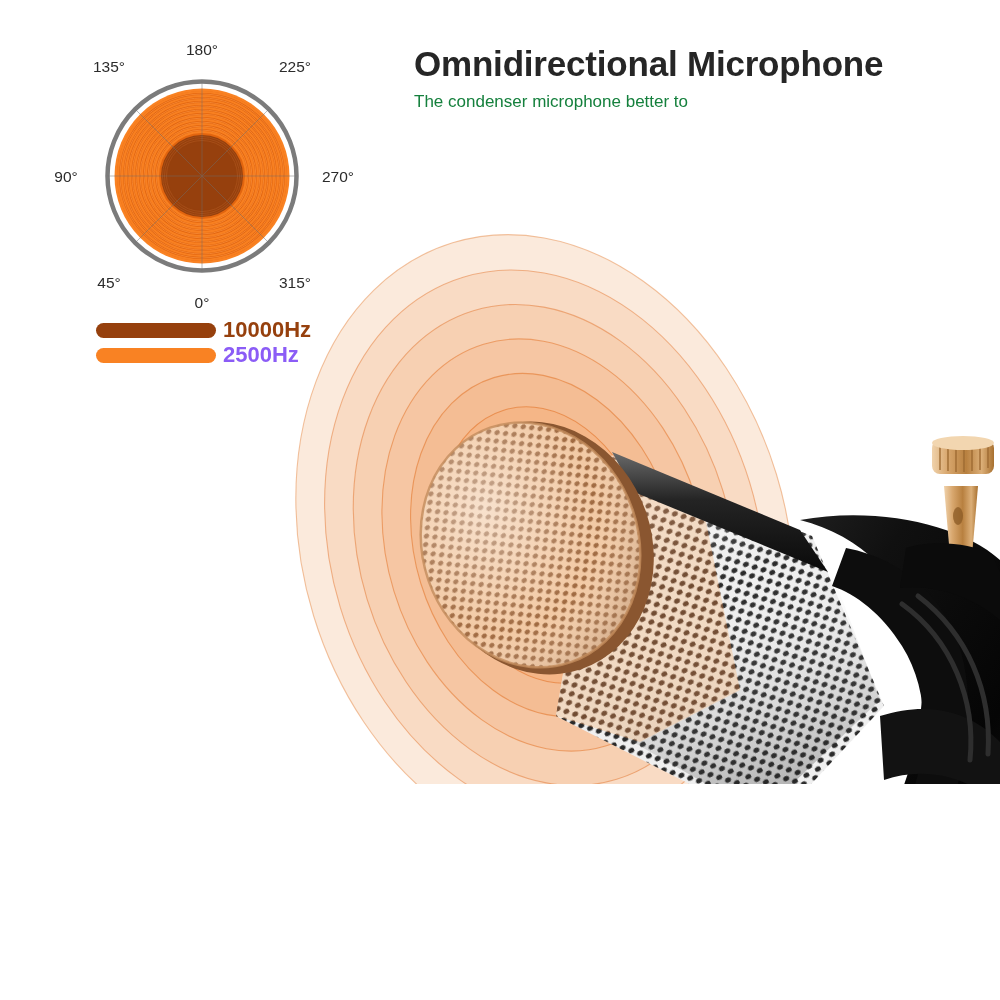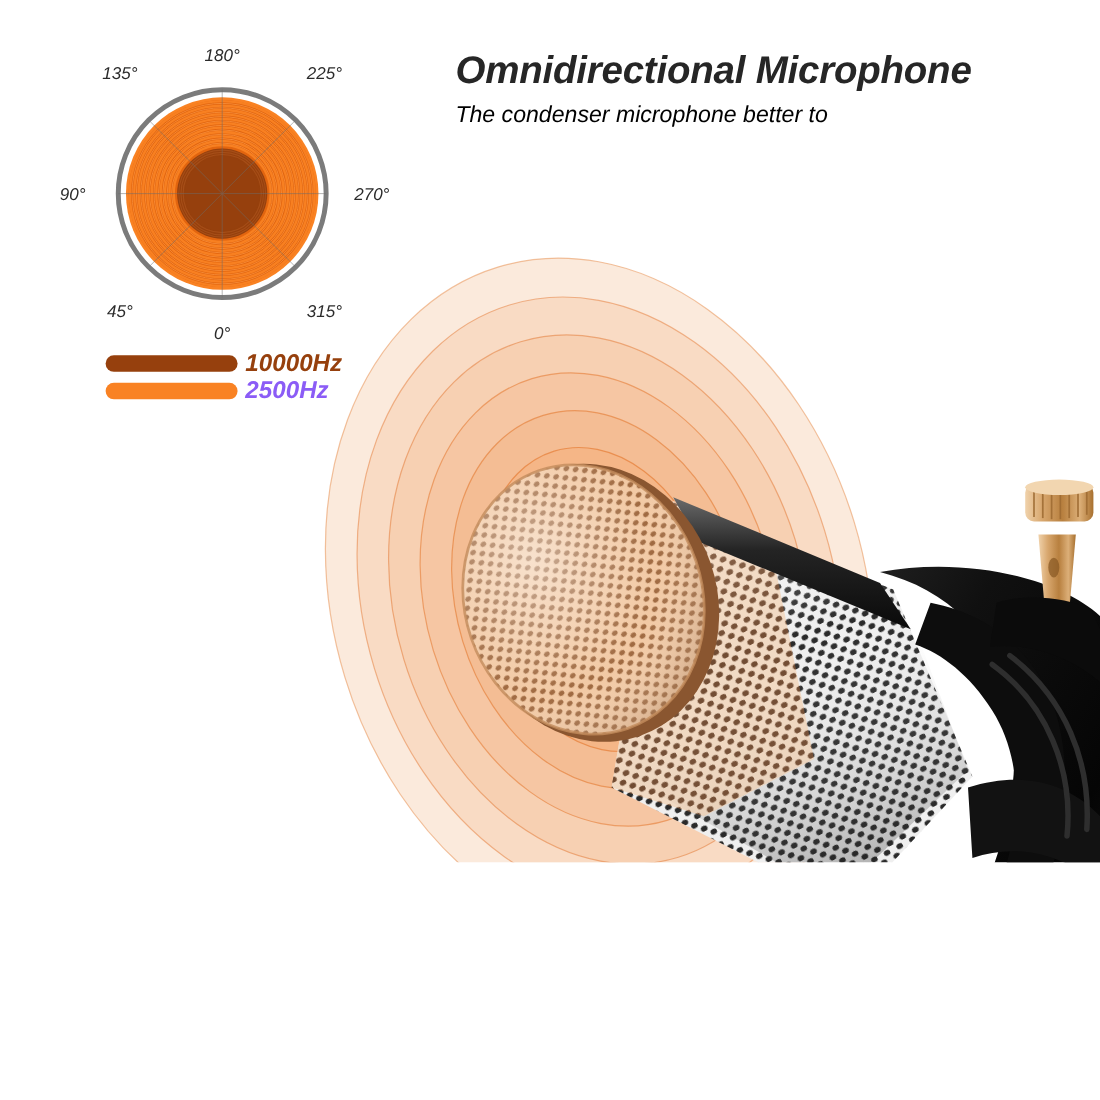--- a/index.html
+++ b/index.html
@@ -7,42 +7,41 @@
     padding: 0;
     background: #ffffff;
   }
   #page {
     position: relative;
     width: 1000px;
     height: 784px;
     background: #ffffff;
     overflow: hidden;
     font-family: "Liberation Sans", sans-serif;
-    font-style: italic;
   }
 
   
   #headline-block {
     position: absolute;
     left: 414px;
     top: 44px;
     width: 560px;
   }
   #headline {
     font-size: 35px;
     font-weight: bold;
     color: #262626;
     letter-spacing: -0.2px;
     line-height: 1.12;
     white-space: nowrap;
   }
   #subline {
     margin-top: 7px;
-    font-size: 21px;
-    color: #000000;
+    font-size: 17px;
+    color: #15803d;
     line-height: 1.47;
     font-weight: normal;
   }
 
   
   #polar-chart {
     position: absolute;
     left: 32px;
     top: 36px;
     width: 340px;

